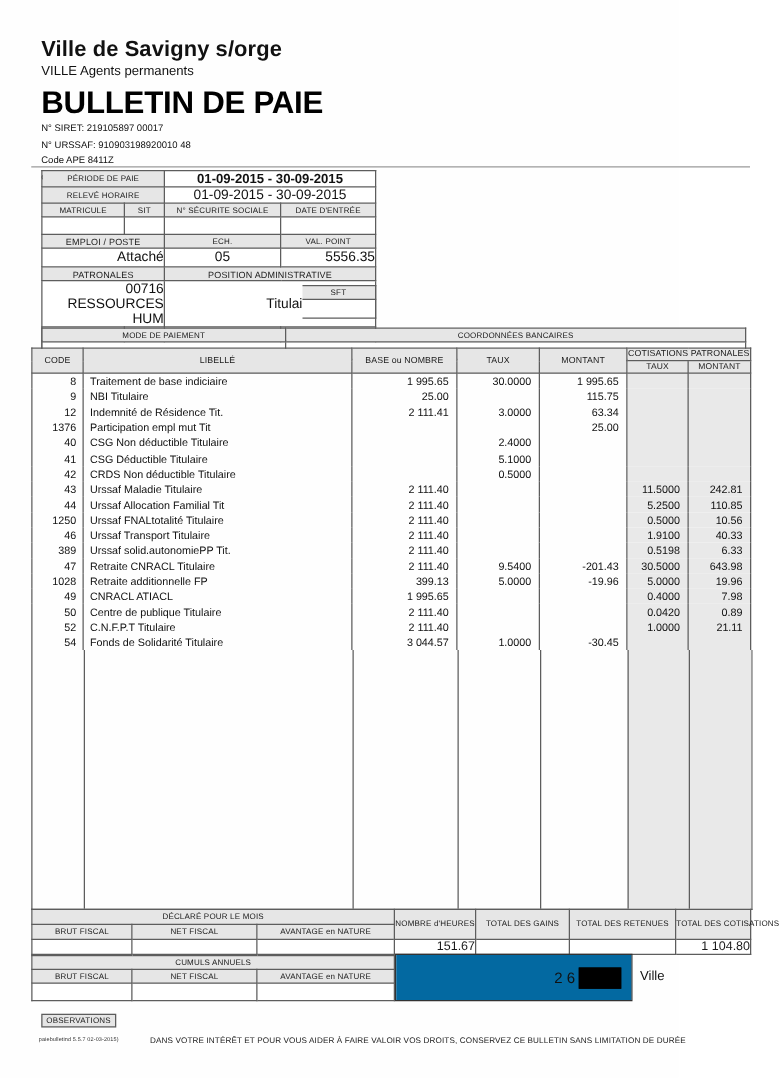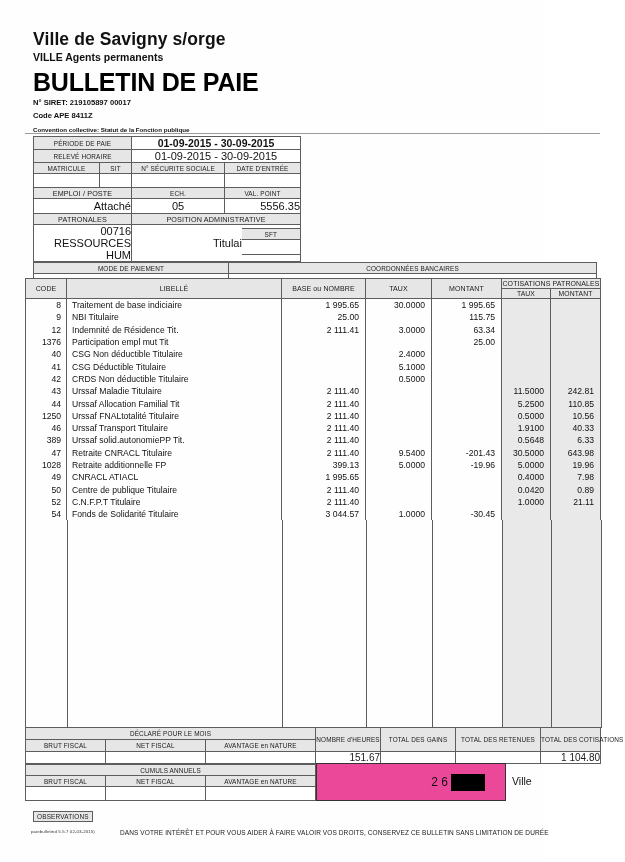--- a/index.html
+++ b/index.html
@@ -21,28 +21,28 @@
     width: 543px; height: 862px;
     background: #fefefe;
   }
   
   .hdr { position: absolute; left: 33px; top: 29px; width: 420px; }
   .org-name {
     font-size: 17.5px; font-weight: bold; letter-spacing: .1px;
     line-height: 20px; color: #111;
   }
   .org-sub {
-    font-size: 10.5px; font-weight: bold; line-height: 15px;
+    font-size: 10.5px; font-weight: normal; line-height: 15px;
     margin-top: 1px; color: #111;
   }
   .doc-title {
     font-size: 25px; font-weight: bold; letter-spacing: -.2px;
     line-height: 29px; margin-top: 3px; color: #000;
   }
-  .idline { font-size: 7.6px; font-weight: bold; line-height: 12.6px; color: #111; }
+  .idline { font-size: 7.6px; font-weight: normal; line-height: 12.6px; color: #111; }
   .conv { font-size: 6.2px; font-weight: bold; line-height: 10px; margin-top: 3px; color: #111; }
 
   
   .tbl { position: absolute; border-collapse: collapse; table-layout: fixed; padding-left: 44px; }
   .tbl td, .tbl th {
     border: 1px solid #5d5d5d;
     padding: 0;
     vertical-align: middle;
     font-weight: normal;
   }
@@ -120,21 +120,21 @@
     display: flex; align-items: stretch;
     background: #fff;
   }
   #net-label {
     flex: 0 0 104px; display: flex; align-items: center; justify-content: center;
     font-size: 13px; font-weight: bold; letter-spacing: .3px; color: #111;
     border-right: 1px solid #777;
   }
   #net-amount {
     flex: 1; display: flex; align-items: center; justify-content: flex-end;
-    background: #ec4899; padding-right: 20px; gap: 3px;
+    background: #0369a1; padding-right: 8px; gap: 3px;
     font-size: 12px; color: #111;
   }
   .redaction { display:inline-block; width: 30px; height: 13px; background: #000; border: 2px solid #000; }
   #net-unit {
     position: absolute; left: 512px; top: 775px;
     font-size: 10.5px; color: #111;
   }
 
   
   #observations-box {
@@ -158,20 +158,21 @@
 </head>
 <body>
 
 <div class="page">
 
   <div class="hdr">
     <div class="org-name">Ville de Savigny s/orge</div>
     <div class="org-sub">VILLE Agents permanents</div>
     <div class="doc-title">BULLETIN DE PAIE</div>
     <div class="idline">N° SIRET: 219105897 00017</div>
+    <div class="idline">N° URSSAF: 910903198920010 48</div>
     <div class="idline">Code APE 8411Z</div>
     <div class="conv">Convention collective: Statut de la Fonction publique</div>
   </div>
 
   <div id="header-rule"></div>
 
   <table class="tbl" id="identity-table">
     <colgroup>
       <col style="width:66px">
         <col style="width:32px">
@@ -386,21 +387,21 @@
           <td class="num"></td>
           <td class="pat">1.9100</td>
           <td class="pat last">40.33</td>
         </tr>
         <tr class="row">
           <td class="code">389</td>
           <td class="lib">Urssaf solid.autonomiePP Tit.</td>
           <td class="num">2 111.40</td>
           <td class="num"></td>
           <td class="num"></td>
-          <td class="pat">0.5648</td>
+          <td class="pat">0.5198</td>
           <td class="pat last">6.33</td>
         </tr>
         <tr class="row">
           <td class="code">47</td>
           <td class="lib">Retraite CNRACL Titulaire</td>
           <td class="num">2 111.40</td>
           <td class="num">9.5400</td>
           <td class="num">-201.43</td>
           <td class="pat">30.5000</td>
           <td class="pat last">643.98</td>

